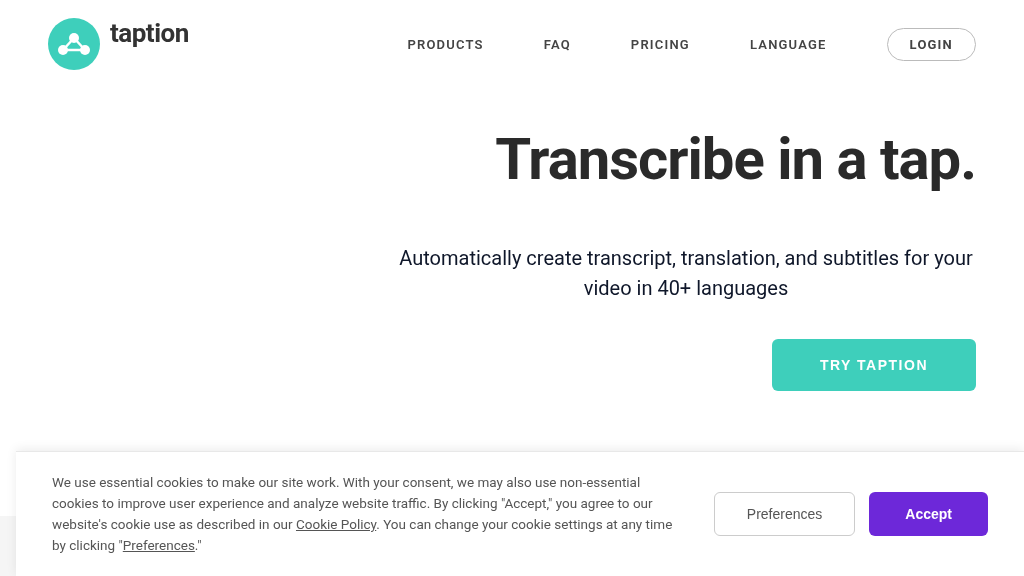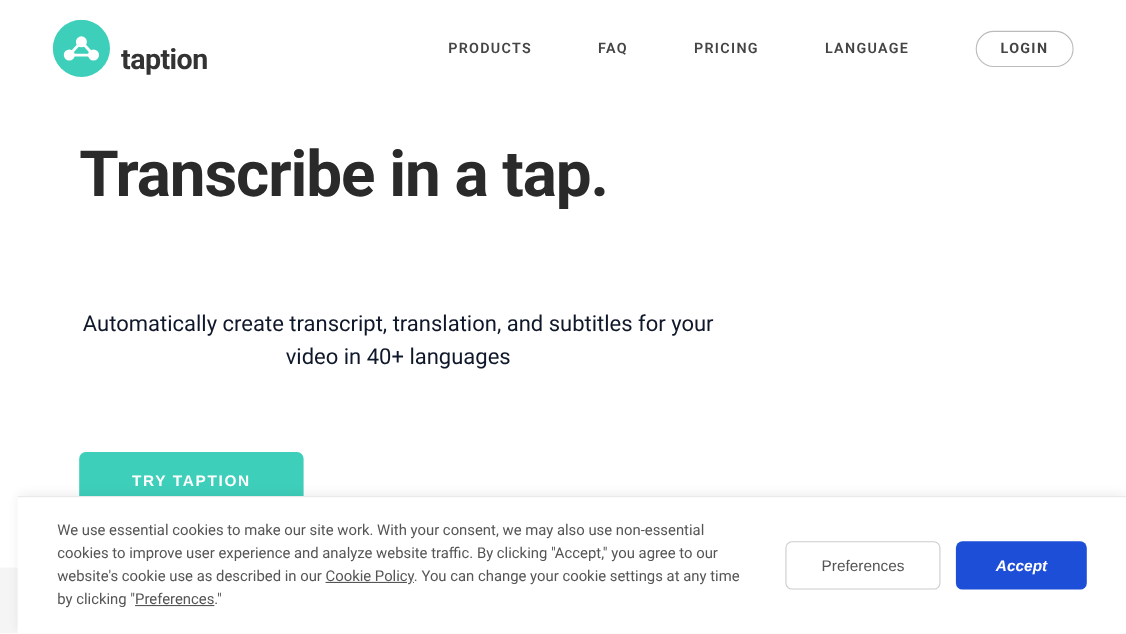--- a/index.html
+++ b/index.html
@@ -14,21 +14,21 @@
 
     
     nav {
       display: flex;
       align-items: center;
       padding: 18px 48px;
       background: #fff;
     }
     .logo-area {
       display: flex;
-      align-items: flex-end;
+      align-items: flex-start;
       gap: 10px;
       text-decoration: none;
     }
     .logo-icon {
       width: 52px;
       height: 52px;
     }
     .logo-text {
       font-size: 26px;
       font-weight: 700;
@@ -58,25 +58,24 @@
       text-transform: uppercase;
       border: 1.5px solid #bbb;
       border-radius: 25px;
       padding: 8px 22px;
     }
 
     
     .hero {
       display: flex;
       flex-direction: column;
-      align-items: flex-start;
-      padding: 40px 72px 30px;
+      align-items: flex-end;
+      padding: 40px 48px 30px;
       text-align: center;
       background: #fff;
-      gap: 36px;
     }
     .hero-title {
       font-size: 58px;
       font-weight: 700;
       color: #2a2a2a;
       letter-spacing: -1px;
       line-height: 1.1;
       margin-bottom: 20px;
     }
     .hero-subtitle {
@@ -148,27 +147,26 @@
       border: 1.5px solid #ccc;
       border-radius: 6px;
       padding: 13px 32px;
       cursor: pointer;
       white-space: nowrap;
     }
     .accept-btn {
       font-size: 14px;
       font-weight: 600;
       color: #fff;
-      background: #1d4ed8;
+      background: #6d28d9;
       border: none;
       border-radius: 6px;
       padding: 13px 36px;
       cursor: pointer;
       white-space: nowrap;
-      font-style: italic;
     }
   </style>
 </head>
 <body>
 
 <nav>
   <a class="logo-area" href="#">
 
     <svg class="logo-icon" viewBox="0 0 52 52" fill="none" xmlns="http://www.w3.org/2000/svg">
       <circle cx="26" cy="26" r="26" fill="#3ecfbb"></circle>

